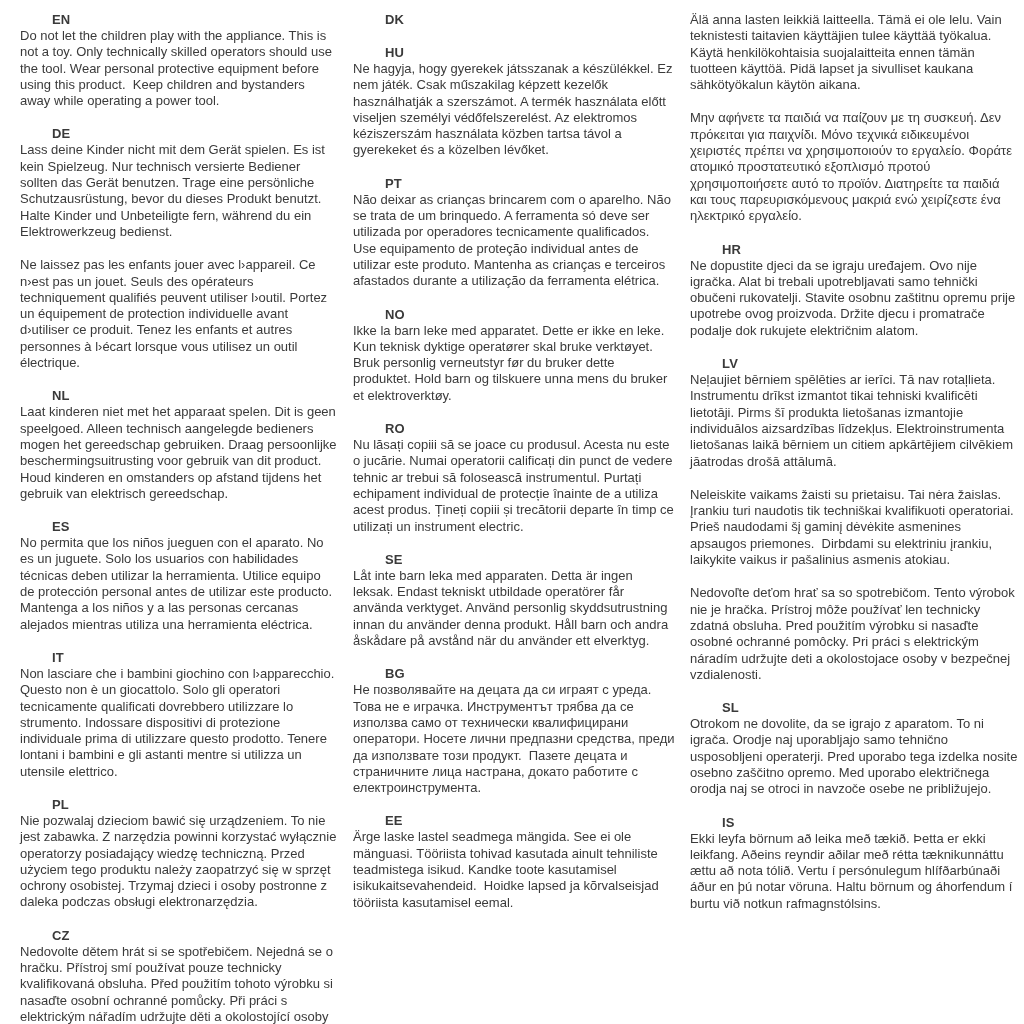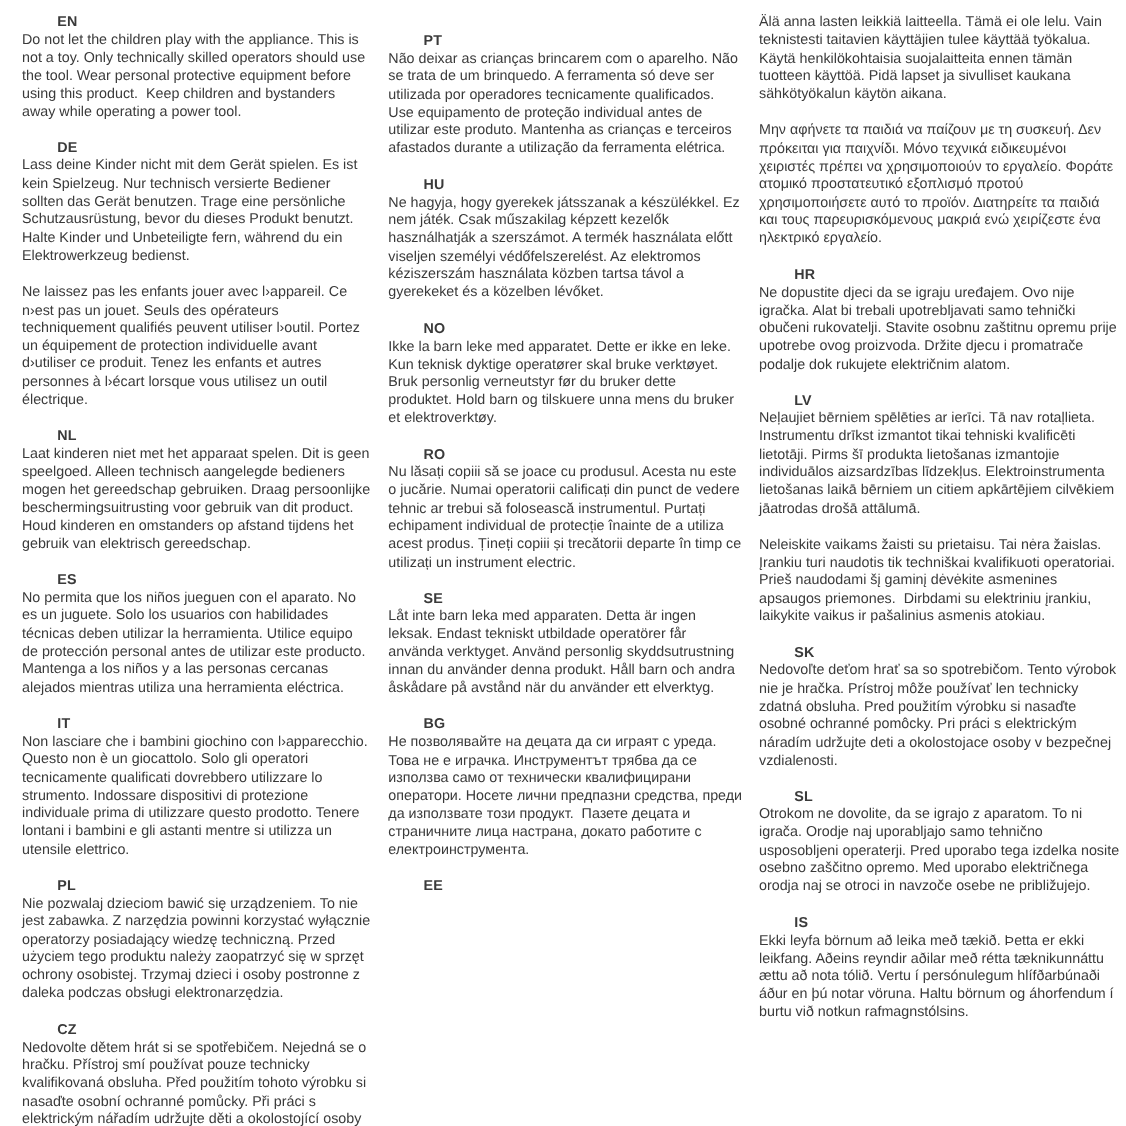--- a/index.html
+++ b/index.html
@@ -74,47 +74,49 @@
       <div class="warning-text">Nie pozwalaj dzieciom bawić się urządzeniem. To nie jest zabawka. Z narzędzia powinni korzystać wyłącznie operatorzy posiadający wiedzę techniczną. Przed użyciem tego produktu należy zaopatrzyć się w sprzęt ochrony osobistej. Trzymaj dzieci i osoby postronne z daleka podczas obsługi elektronarzędzia.</div>
     </div>
     <div class="section">
       <div class="lang-code">CZ</div>
       <div class="warning-text">Nedovolte dětem hrát si se spotřebičem. Nejedná se o hračku. Přístroj smí používat pouze technicky kvalifikovaná obsluha. Před použitím tohoto výrobku si nasaďte osobní ochranné pomůcky. Při práci s elektrickým nářadím udržujte děti a okolostojící osoby v bezpečné vzdálenosti.</div>
     </div>
   </div>
 
   <div class="column">
     <div class="section">
+      <div class="lang-code">DK</div>
+    </div>
+    <div class="section">
+      <div class="lang-code">HU</div>
+      <div class="warning-text">Ne hagyja, hogy gyerekek játsszanak a készülékkel. Ez nem játék. Csak műszakilag képzett kezelők használhatják a szerszámot. A termék használata előtt viseljen személyi védőfelszerelést. Az elektromos kéziszerszám használata közben tartsa távol a gyerekeket és a közelben lévőket.</div>
     </div>
     <div class="section">
       <div class="lang-code">PT</div>
       <div class="warning-text">Não deixar as crianças brincarem com o aparelho. Não se trata de um brinquedo. A ferramenta só deve ser utilizada por operadores tecnicamente qualificados. Use equipamento de proteção individual antes de utilizar este produto. Mantenha as crianças e terceiros afastados durante a utilização da ferramenta elétrica.</div>
-    </div>
-    <div class="section">
-      <div class="lang-code">HU</div>
-      <div class="warning-text">Ne hagyja, hogy gyerekek játsszanak a készülékkel. Ez nem játék. Csak műszakilag képzett kezelők használhatják a szerszámot. A termék használata előtt viseljen személyi védőfelszerelést. Az elektromos kéziszerszám használata közben tartsa távol a gyerekeket és a közelben lévőket.</div>
     </div>
     <div class="section">
       <div class="lang-code">NO</div>
       <div class="warning-text">Ikke la barn leke med apparatet. Dette er ikke en leke. Kun teknisk dyktige operatører skal bruke verktøyet. Bruk personlig verneutstyr før du bruker dette produktet. Hold barn og tilskuere unna mens du bruker et elektroverktøy.</div>
     </div>
     <div class="section">
       <div class="lang-code">RO</div>
       <div class="warning-text">Nu lăsați copiii să se joace cu produsul. Acesta nu este o jucărie. Numai operatorii calificați din punct de vedere tehnic ar trebui să folosească instrumentul. Purtați echipament individual de protecție înainte de a utiliza acest produs. Țineți copiii și trecătorii departe în timp ce utilizați un instrument electric.</div>
     </div>
     <div class="section">
       <div class="lang-code">SE</div>
       <div class="warning-text">Låt inte barn leka med apparaten. Detta är ingen leksak. Endast tekniskt utbildade operatörer får använda verktyget. Använd personlig skyddsutrustning innan du använder denna produkt. Håll barn och andra åskådare på avstånd när du använder ett elverktyg.</div>
     </div>
     <div class="section">
       <div class="lang-code">BG</div>
       <div class="warning-text">Не позволявайте на децата да си играят с уреда. Това не е играчка. Инструментът трябва да се използва само от технически квалифицирани оператори. Носете лични предпазни средства, преди да използвате този продукт.  Пазете децата и страничните лица настрана, докато работите с електроинструмента.</div>
     </div>
     <div class="section">
       <div class="lang-code">EE</div>
+      <div class="warning-text">Ärge laske lastel seadmega mängida. See ei ole mänguasi. Tööriista tohivad kasutada ainult tehniliste teadmistega isikud. Kandke toote kasutamisel isikukaitsevahendeid.  Hoidke lapsed ja kõrvalseisjad tööriista kasutamisel eemal.</div>
     </div>
   </div>
 
   <div class="column">
     <div class="section">
       <div class="warning-text">Älä anna lasten leikkiä laitteella. Tämä ei ole lelu. Vain teknistesti taitavien käyttäjien tulee käyttää työkalua. Käytä henkilökohtaisia suojalaitteita ennen tämän tuotteen käyttöä. Pidä lapset ja sivulliset kaukana sähkötyökalun käytön aikana.</div>
     </div>
     <div class="section">
       <div class="warning-text">Μην αφήνετε τα παιδιά να παίζουν με τη συσκευή. Δεν πρόκειται για παιχνίδι. Μόνο τεχνικά ειδικευμένοι χειριστές πρέπει να χρησιμοποιούν το εργαλείο. Φοράτε ατομικό προστατευτικό εξοπλισμό προτού χρησιμοποιήσετε αυτό το προϊόν. Διατηρείτε τα παιδιά και τους παρευρισκόμενους μακριά ενώ χειρίζεστε ένα ηλεκτρικό εργαλείο.</div>
     </div>
@@ -123,21 +125,20 @@
       <div class="warning-text">Ne dopustite djeci da se igraju uređajem. Ovo nije igračka. Alat bi trebali upotrebljavati samo tehnički obučeni rukovatelji. Stavite osobnu zaštitnu opremu prije upotrebe ovog proizvoda. Držite djecu i promatrače podalje dok rukujete električnim alatom.</div>
     </div>
     <div class="section">
       <div class="lang-code">LV</div>
       <div class="warning-text">Neļaujiet bērniem spēlēties ar ierīci. Tā nav rotaļlieta. Instrumentu drīkst izmantot tikai tehniski kvalificēti lietotāji. Pirms šī produkta lietošanas izmantojie individuālos aizsardzības līdzekļus. Elektroinstrumenta lietošanas laikā bērniem un citiem apkārtējiem cilvēkiem jāatrodas drošā attālumā.</div>
     </div>
     <div class="section">
       <div class="warning-text">Neleiskite vaikams žaisti su prietaisu. Tai nėra žaislas. Įrankiu turi naudotis tik techniškai kvalifikuoti operatoriai. Prieš naudodami šį gaminį dėvėkite asmenines apsaugos priemones.  Dirbdami su elektriniu įrankiu, laikykite vaikus ir pašalinius asmenis atokiau.</div>
     </div>
     <div class="section">
-      <div class="lang-code">SK</div>
       <div class="warning-text">Nedovoľte deťom hrať sa so spotrebičom. Tento výrobok nie je hračka. Prístroj môže používať len technicky zdatná obsluha. Pred použitím výrobku si nasaďte osobné ochranné pomôcky. Pri práci s elektrickým náradím udržujte deti a okolostojace osoby v bezpečnej vzdialenosti.</div>
     </div>
     <div class="section">
       <div class="lang-code">SL</div>
       <div class="warning-text">Otrokom ne dovolite, da se igrajo z aparatom. To ni igrača. Orodje naj uporabljajo samo tehnično usposobljeni operaterji. Pred uporabo tega izdelka nosite osebno zaščitno opremo. Med uporabo električnega orodja naj se otroci in navzoče osebe ne približujejo.</div>
     </div>
     <div class="section">
       <div class="lang-code">IS</div>
       <div class="warning-text">Ekki leyfa börnum að leika með tækið. Þetta er ekki leikfang. Aðeins reyndir aðilar með rétta tæknikunnáttu ættu að nota tólið. Vertu í persónulegum hlífðarbúnaði áður en þú notar vöruna. Haltu börnum og áhorfendum í burtu við notkun rafmagnstólsins.</div>
     </div>

